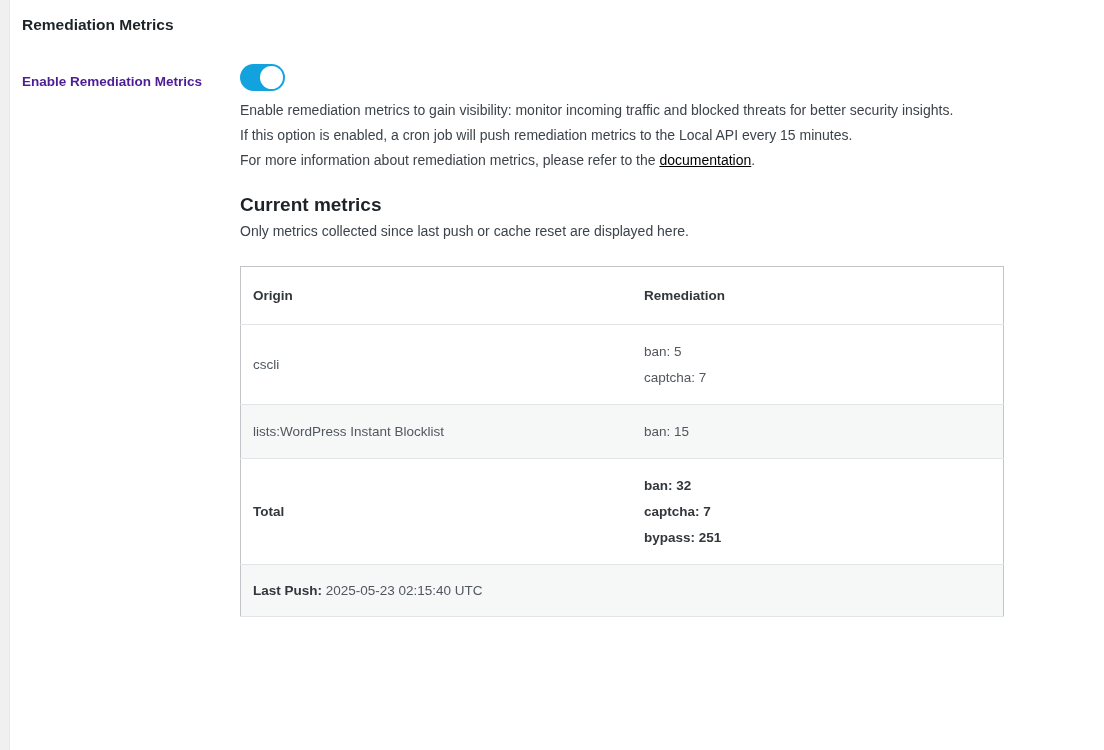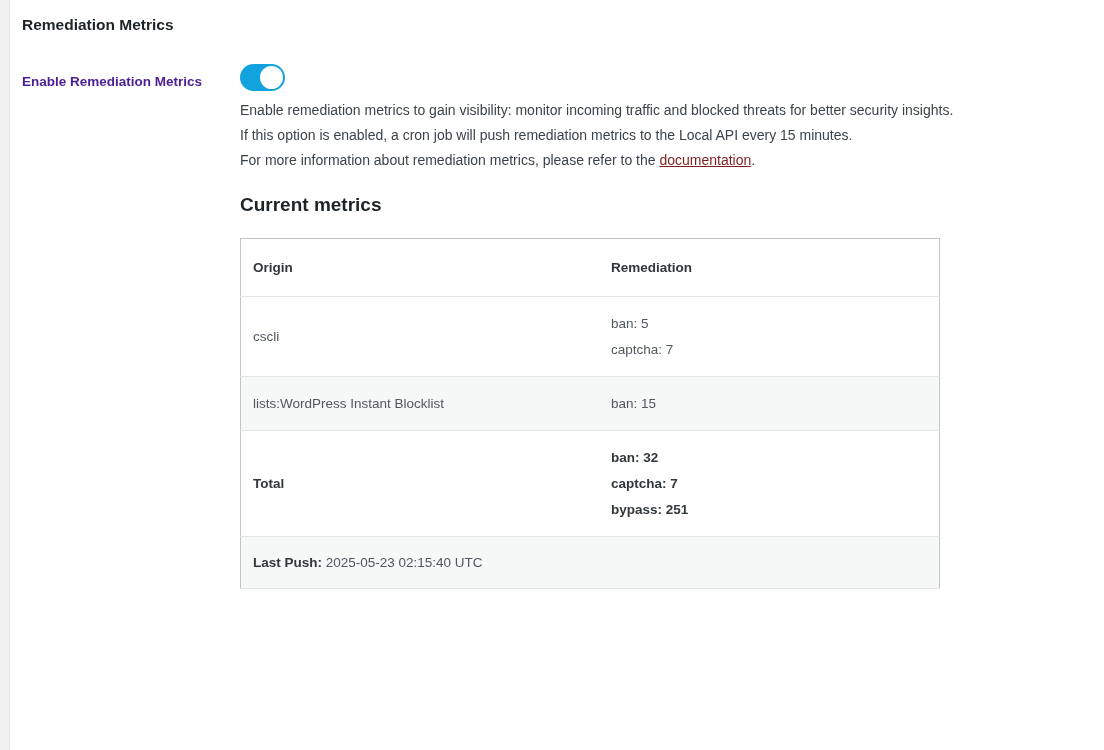--- a/index.html
+++ b/index.html
@@ -47,32 +47,32 @@
     width: 23px; height: 23px;
     background: #ffffff;
     border-radius: 50%;
   }
 
   .desc {
     margin: 0; font-size: 14px; line-height: 25px; color: #3c434a;
   }
   .desc.first { margin-top: 7px; }
   .doc-link {
-    color: #7f1d1d; text-decoration: underline; cursor: pointer;
+    color: #000000; text-decoration: underline; cursor: pointer;
   }
 
   .current-metrics-heading {
     font-size: 19px; font-weight: bold; color: #1d2327;
     margin: 21px 0 0 0; line-height: 22px;
   }
   .metrics-subtitle { margin-top: 3px; }
 
   table.metrics-table {
     margin-top: 22px;
-    width: 700px;
+    width: 764px;
     border-collapse: collapse;
     border: 1px solid #c3c4c7;
     font-size: 13.5px;
     color: #50575e;
   }
   .metrics-table th, .metrics-table td {
     text-align: left; vertical-align: middle;
     border-bottom: 1px solid #e2e4e7;
   }
   .metrics-table th {
@@ -118,20 +118,21 @@
 
       <div class="toggle">
         <div class="knob"></div>
       </div>
 
       <p class="desc first">Enable remediation metrics to gain visibility: monitor incoming traffic and blocked threats for better security insights.</p>
       <p class="desc">If this option is enabled, a cron job will push remediation metrics to the Local API every 15 minutes.</p>
       <p class="desc"><span>For more information about remediation metrics, please refer to the </span><a class="doc-link">documentation</a><span>.</span></p>
 
       <h2 class="current-metrics-heading">Current metrics</h2>
+      <p class="desc metrics-subtitle">Only metrics collected since last push or cache reset are displayed here.</p>
 
       <table class="metrics-table">
         <thead>
           <tr>
             <th class="origin-col">Origin</th>
             <th>Remediation</th>
           </tr>
         </thead>
         <tbody>
           <tr>

